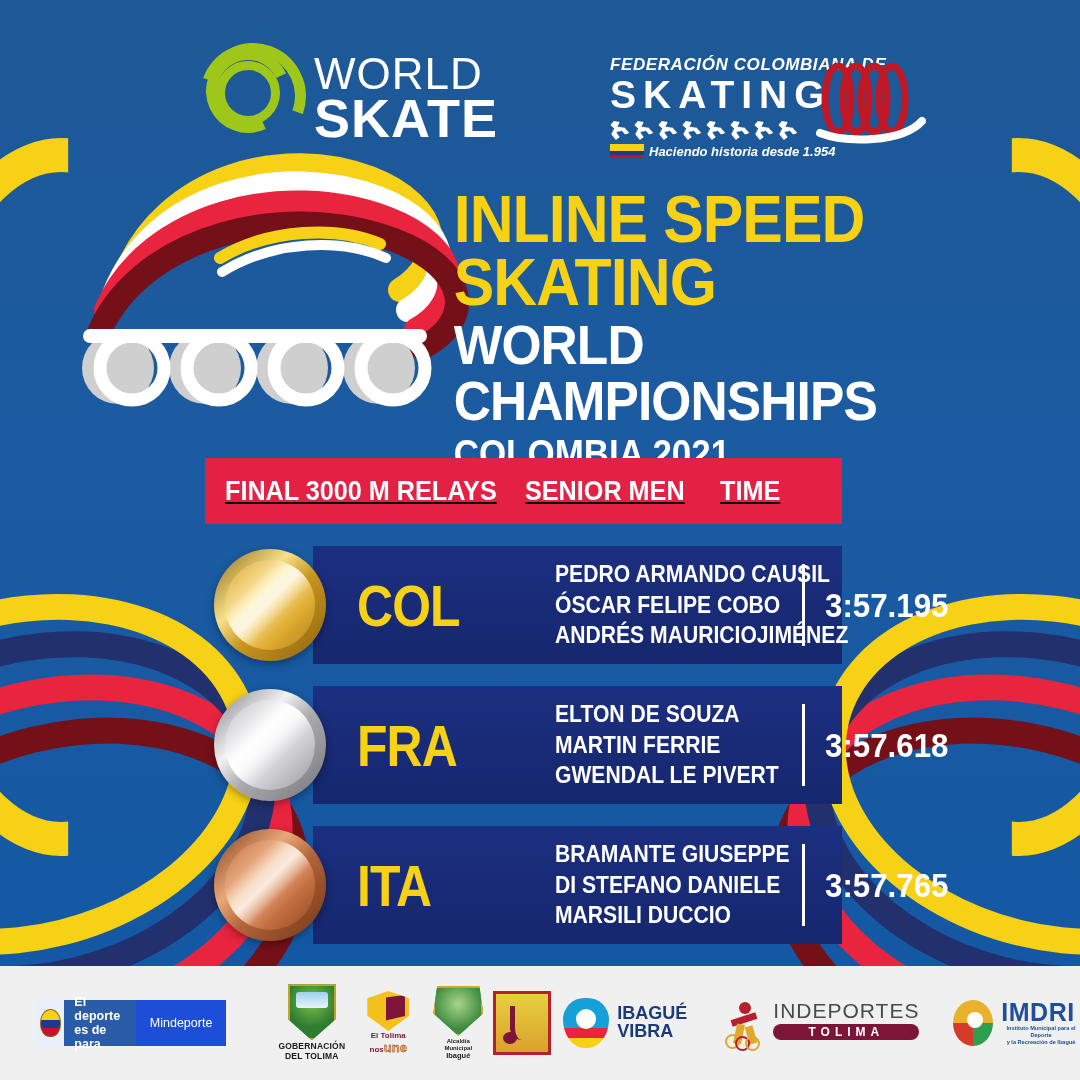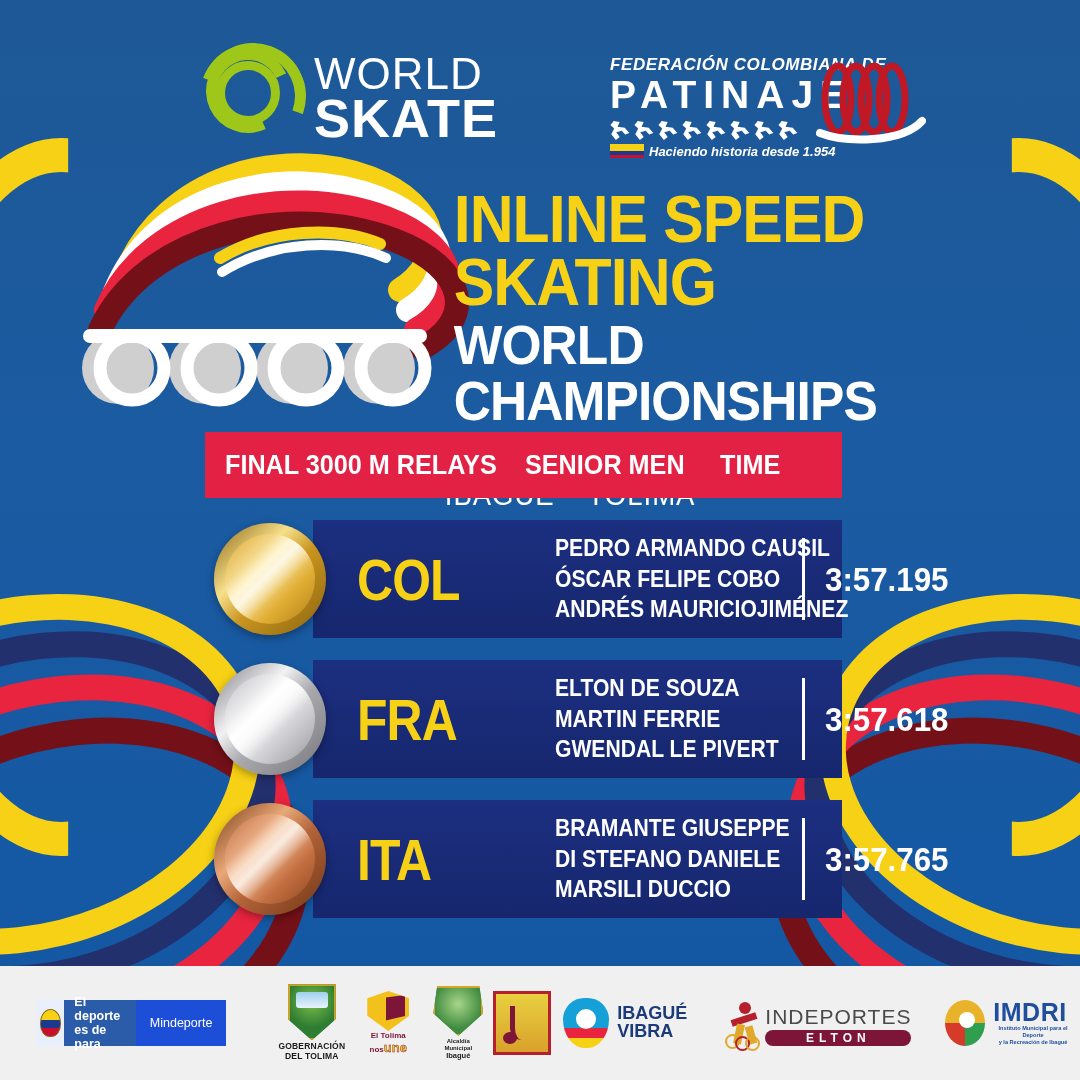--- a/index.html
+++ b/index.html
@@ -64,21 +64,21 @@
   .t1{font-size:66px;font-weight:800;color:#f6d116;letter-spacing:-1px;
       transform:scaleX(.92);transform-origin:center;line-height:.96;}
   .t2{font-size:56px;font-weight:800;color:#ffffff;letter-spacing:-1px;
       transform:scaleX(.92);transform-origin:center;line-height:1.0;margin-top:2px;}
   .t3{font-size:38px;font-weight:800;color:#ffffff;letter-spacing:0px;
       transform:scaleX(.92);transform-origin:center;line-height:1.05;margin-top:6px;}
   .t4{font-size:29px;font-weight:400;color:#ffffff;letter-spacing:1px;
       transform:scaleX(.95);transform-origin:center;margin-top:4px;}
 
   
-  .table{position:absolute;left:205px;top:432px;width:637px;}
+  .table{position:absolute;left:205px;top:458px;width:637px;text-decoration:underline;}
   .thead{height:66px;background:#e32144;display:flex;align-items:center;color:#fff;}
   .th{font-size:28px;font-weight:800;letter-spacing:0px;transform:scaleX(.9);
       transform-origin:left center;white-space:nowrap;}
   .th-event{margin-left:20px;width:300px;}
   .th-cat{width:195px;text-align:left;}
   .th-time{width:120px;text-align:left;}
 
   .row{position:relative;height:118px;margin-top:22px;}
   .row-panel{position:absolute;left:108px;top:0;width:529px;height:118px;
      background:linear-gradient(180deg,#1c2f80 0%,#16276e 100%);}
@@ -153,21 +153,21 @@
   .mus .note{width:20px;height:34px;border-left:5px solid #7d1538;border-radius:0 0 0 12px;position:relative;}
   .mus .note:after{content:"";position:absolute;left:-12px;bottom:-4px;width:14px;height:12px;
      background:#7d1538;border-radius:50%;}
 
   .vibra{display:flex;align-items:center;gap:8px;}
   .vibra .pin{width:46px;height:50px;background:linear-gradient(180deg,#16a0d8 60%,#e8243f 60% 80%,#f6d116 80%);
      border-radius:50% 50% 50% 50%/46% 46% 62% 62%;position:relative;overflow:hidden;}
   .vibra .pin:after{content:"";position:absolute;left:13px;top:11px;width:20px;height:20px;border-radius:50%;background:#fff;}
   .vibra .txt{font-size:18px;font-weight:800;color:#1a3a7a;line-height:.98;}
 
-  .inde{display:flex;align-items:flex-end;gap:0;}
+  .inde{display:flex;align-items:flex-start;gap:8px;}
   .inde .fig{width:42px;height:46px;position:relative;}
   .inde .fig i{position:absolute;background:#b5202c;display:block;}
   .inde .txt{line-height:1.0;}
   .inde .t1x{font-size:21px;font-weight:400;color:#4a4a4a;letter-spacing:1px;}
   .inde .t2x{background:#7d1538;color:#fff;font-size:12px;font-weight:600;letter-spacing:5px;
      border-radius:10px;padding:2px 10px;margin-top:3px;text-align:center;}
 
   .imdri{display:flex;align-items:center;gap:8px;}
   .imdri .blob{width:46px;height:46px;border-radius:50%;
      background:conic-gradient(#e8b32a 0 25%,#2f9e4f 25% 50%,#d63b2a 50% 75%,#e8b32a 75%);position:relative;}
@@ -229,21 +229,21 @@
       <div class="ring" style="left:16px;top:18px;width:46px;height:46px;border-width:9px;border-color:#9ec71a;"></div>
     </div>
     <div class="ws-text">
       <div class="l1">WORLD</div>
       <div class="l2">SKATE</div>
     </div>
   </div>
 
   <div class="fed-logo">
     <div class="fed-l1">FEDERACIÓN COLOMBIANA DE</div>
-    <div class="fed-l2">PATINAJE</div>
+    <div class="fed-l2">SKATING</div>
     <div class="fed-figs">
       <span></span>
         <span></span>
         <span></span>
         <span></span>
         <span></span>
         <span></span>
         <span></span>
         <span></span>
     </div>
@@ -413,21 +413,21 @@
           <i style="left:16px;top:2px;width:12px;height:12px;border-radius:50%;"></i>
           <i style="left:8px;top:16px;width:26px;height:7px;transform:rotate(-18deg);"></i>
           <i style="left:12px;top:24px;width:8px;height:20px;transform:rotate(12deg);background:#e0a92b;"></i>
           <i style="left:24px;top:26px;width:8px;height:18px;transform:rotate(-16deg);background:#e0a92b;"></i>
           <i style="left:2px;top:34px;width:11px;height:11px;border-radius:50%;background:none;border:2px solid #e0a92b;"></i>
           <i style="left:12px;top:36px;width:11px;height:11px;border-radius:50%;background:none;border:2px solid #b5202c;"></i>
           <i style="left:22px;top:36px;width:11px;height:11px;border-radius:50%;background:none;border:2px solid #e0a92b;"></i>
         </div>
         <div class="txt">
           <div class="t1x">INDEPORTES</div>
-          <div class="t2x">ELTON</div>
+          <div class="t2x">TOLIMA</div>
         </div>
       </div>
     </div>
 
     <div class="vline" style="margin-left:12px"></div>
 
     <div class="sp" style="margin-left:10px">
       <div class="imdri">
         <div class="blob"></div>
         <div class="txt">

